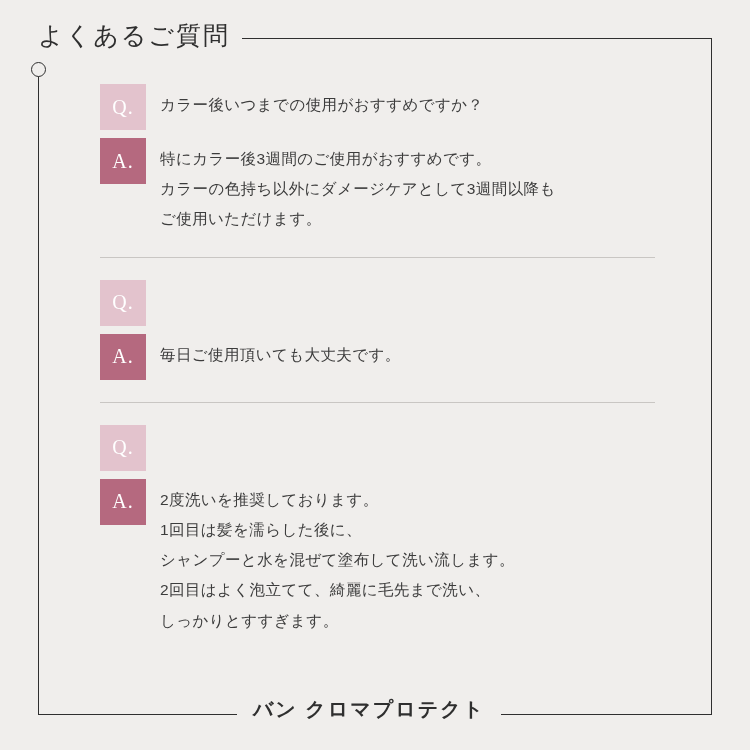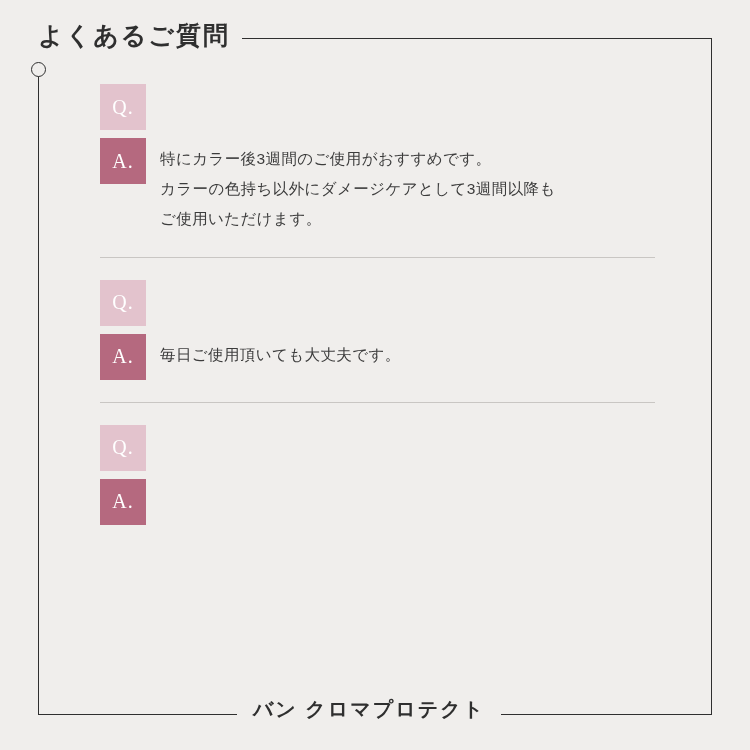--- a/index.html
+++ b/index.html
@@ -66,21 +66,21 @@
     background: #f0eeec;
     box-sizing: border-box;
   }
 
   
   .title {
     position: absolute;
     left: 38px;
     top: 20px;
     font-size: 25px;
-    font-weight: bold;
+    font-weight: normal;
     letter-spacing: 2px;
     color: #2f2f2f;
     line-height: 1.2;
     background: #f0eeec;
     padding-right: 12px;
   }
 
   
   .bottom-label {
     position: absolute;
@@ -167,20 +167,23 @@
   <div class="frame-top-right"></div>
   <div class="corner-dot"></div>
 
   <div class="title">よくあるご質問</div>
 
   <div class="content">
 
     <div class="qa-group">
       <div class="row question">
         <div class="badge q">Q.</div>
+        <div class="texts">
+          <div class="line">カラー後いつまでの使用がおすすめですか？</div>
+        </div>
       </div>
       <div class="row answer">
         <div class="badge a">A.</div>
         <div class="texts">
           <div class="line">特にカラー後3週間のご使用がおすすめです。</div>
           <div class="line">カラーの色持ち以外にダメージケアとして3週間以降も</div>
           <div class="line">ご使用いただけます。</div>
         </div>
       </div>
     </div>
@@ -200,20 +203,27 @@
     </div>
 
     <div class="divider"></div>
 
     <div class="qa-group">
       <div class="row question">
         <div class="badge q">Q.</div>
       </div>
       <div class="row answer">
         <div class="badge a">A.</div>
+        <div class="texts">
+          <div class="line">2度洗いを推奨しております。</div>
+          <div class="line">1回目は髪を濡らした後に、</div>
+          <div class="line">シャンプーと水を混ぜて塗布して洗い流します。</div>
+          <div class="line">2回目はよく泡立てて、綺麗に毛先まで洗い、</div>
+          <div class="line">しっかりとすすぎます。</div>
+        </div>
       </div>
     </div>
 
   </div>
 
   <div class="bottom-label">
     <span>バン クロマプロテクト</span>
   </div>
 
 </div>

